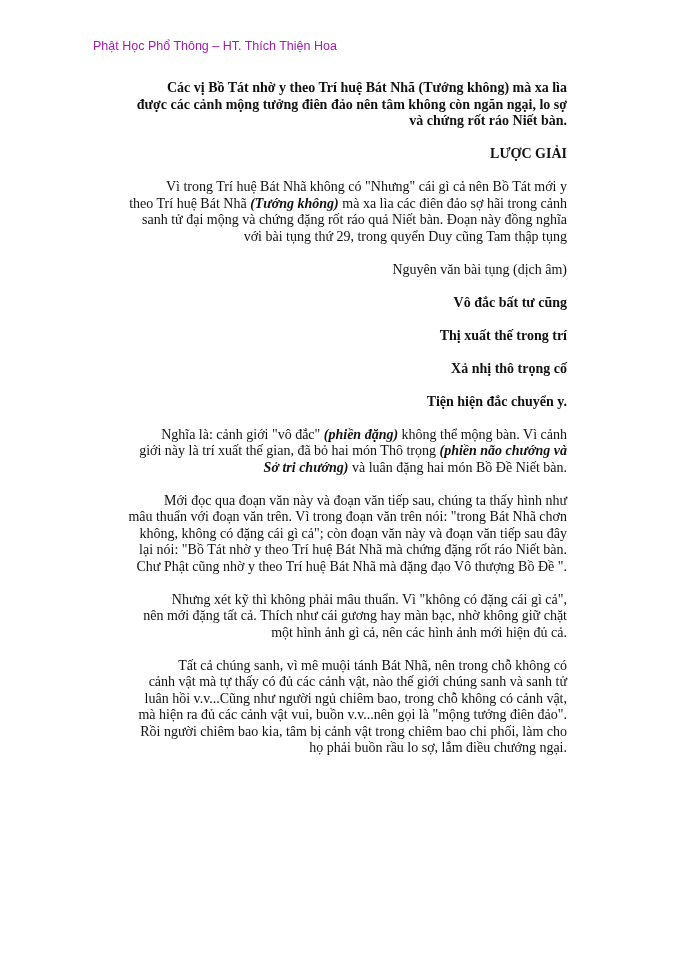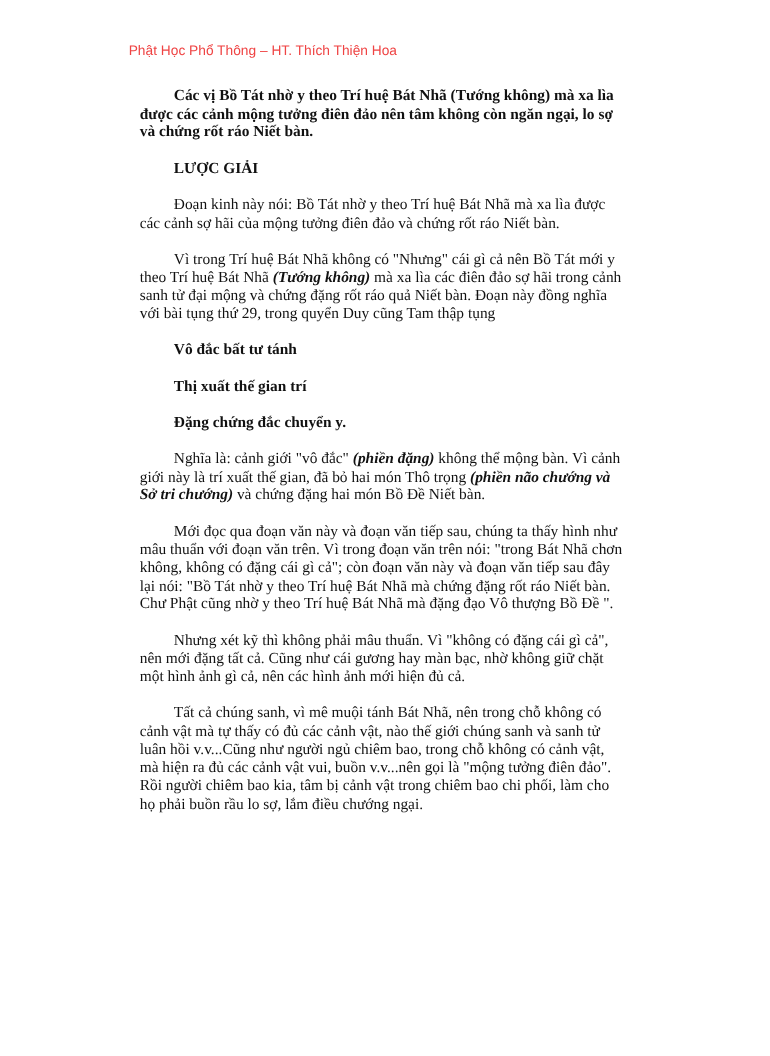--- a/index.html
+++ b/index.html
@@ -1,40 +1,41 @@
 <!DOCTYPE html>
 <html><head>
   <meta charset="utf-8">
   <style>
     html, body { margin: 0; padding: 0; background: #ffffff; }
     body { width: 700px; height: 960px; position: relative; overflow: hidden; }
     .header {
-      position: absolute; left: 117px; top: 39px;
+      position: absolute; left: 93px; top: 39px;
       font-family: "Liberation Sans", sans-serif; font-size: 12.5px;
-      color: #ef4444;
+      color: #a21caf;
     }
     .page {
       position: absolute; left: 127px; top: 80px; width: 440px;
       font-family: "Liberation Serif", serif; font-size: 14px; line-height: 16.5px;
       color: #111111;
     }
-    .p { margin: 0 0 16.5px 0; text-indent: 31px; }
+    .p { margin: 0 0 16.5px 0; text-indent: 31px; text-align: right; }
     .b { font-weight: bold; }
     .i { font-style: italic; font-weight: bold; }
   </style>
 </head>
 <body>
 
 <div class="header">Phật Học Phổ Thông – HT. Thích Thiện Hoa</div>
 
 <div class="page">
   <p class="p b">Các vị Bồ Tát nhờ y theo Trí huệ Bát Nhã (Tướng không) mà xa lìa được các cảnh mộng tưởng điên đảo nên tâm không còn ngăn ngại, lo sợ và chứng rốt ráo Niết bàn.</p>
   <p class="p b">LƯỢC GIẢI</p>
-  <p class="p">Đoạn kinh này nói: Bồ Tát nhờ y theo Trí huệ Bát Nhã mà xa lìa được các cảnh sợ hãi của mộng tưởng điên đảo và chứng rốt ráo Niết bàn.</p>
   <p class="p"><span>Vì trong Trí huệ Bát Nhã không có "Nhưng" cái gì cả nên Bồ Tát mới y theo Trí huệ Bát Nhã </span><span class="i">(Tướng không)</span><span> mà xa lìa các điên đảo sợ hãi trong cảnh sanh tử đại mộng và chứng đặng rốt ráo quả Niết bàn. Đoạn này đồng nghĩa với bài tụng thứ 29, trong quyển Duy cũng Tam thập tụng</span></p>
-  <p class="p b">Vô đắc bất tư tánh</p>
-  <p class="p b">Thị xuất thế gian trí</p>
-  <p class="p b">Đặng chứng đắc chuyển y.</p>
-  <p class="p"><span>Nghĩa là: cảnh giới "vô đắc" </span><span class="i">(phiền đặng)</span><span> không thể mộng bàn. Vì cảnh giới này là trí xuất thế gian, đã bỏ hai món Thô trọng </span><span class="i">(phiền não chướng và Sở tri chướng)</span><span> và chứng đặng hai món Bồ Đề Niết bàn.</span></p>
+  <p class="p">Nguyên văn bài tụng (dịch âm)</p>
+  <p class="p b">Vô đắc bất tư cũng</p>
+  <p class="p b">Thị xuất thế trong trí</p>
+  <p class="p b">Xả nhị thô trọng cố</p>
+  <p class="p b">Tiện hiện đắc chuyển y.</p>
+  <p class="p"><span>Nghĩa là: cảnh giới "vô đắc" </span><span class="i">(phiền đặng)</span><span> không thể mộng bàn. Vì cảnh giới này là trí xuất thế gian, đã bỏ hai món Thô trọng </span><span class="i">(phiền não chướng và Sở tri chướng)</span><span> và luân đặng hai món Bồ Đề Niết bàn.</span></p>
   <p class="p">Mới đọc qua đoạn văn này và đoạn văn tiếp sau, chúng ta thấy hình như mâu thuẩn với đoạn văn trên. Vì trong đoạn văn trên nói: "trong Bát Nhã chơn không, không có đặng cái gì cả"; còn đoạn văn này và đoạn văn tiếp sau đây lại nói: "Bồ Tát nhờ y theo Trí huệ Bát Nhã mà chứng đặng rốt ráo Niết bàn. Chư Phật cũng nhờ y theo Trí huệ Bát Nhã mà đặng đạo Vô thượng Bồ Đề ".</p>
-  <p class="p">Nhưng xét kỹ thì không phải mâu thuẩn. Vì "không có đặng cái gì cả", nên mới đặng tất cả. Cũng như cái gương hay màn bạc, nhờ không giữ chặt một hình ảnh gì cả, nên các hình ảnh mới hiện đủ cả.</p>
+  <p class="p">Nhưng xét kỹ thì không phải mâu thuẩn. Vì "không có đặng cái gì cả", nên mới đặng tất cả. Thích như cái gương hay màn bạc, nhờ không giữ chặt một hình ảnh gì cả, nên các hình ảnh mới hiện đủ cả.</p>
   <p class="p">Tất cả chúng sanh, vì mê muội tánh Bát Nhã, nên trong chỗ không có cảnh vật mà tự thấy có đủ các cảnh vật, nào thế giới chúng sanh và sanh tử luân hồi v.v...Cũng như người ngủ chiêm bao, trong chỗ không có cảnh vật, mà hiện ra đủ các cảnh vật vui, buồn v.v...nên gọi là "mộng tưởng điên đảo". Rồi người chiêm bao kia, tâm bị cảnh vật trong chiêm bao chi phối, làm cho họ phải buồn rầu lo sợ, lắm điều chướng ngại.</p>
 </div>
 
 </body></html>

